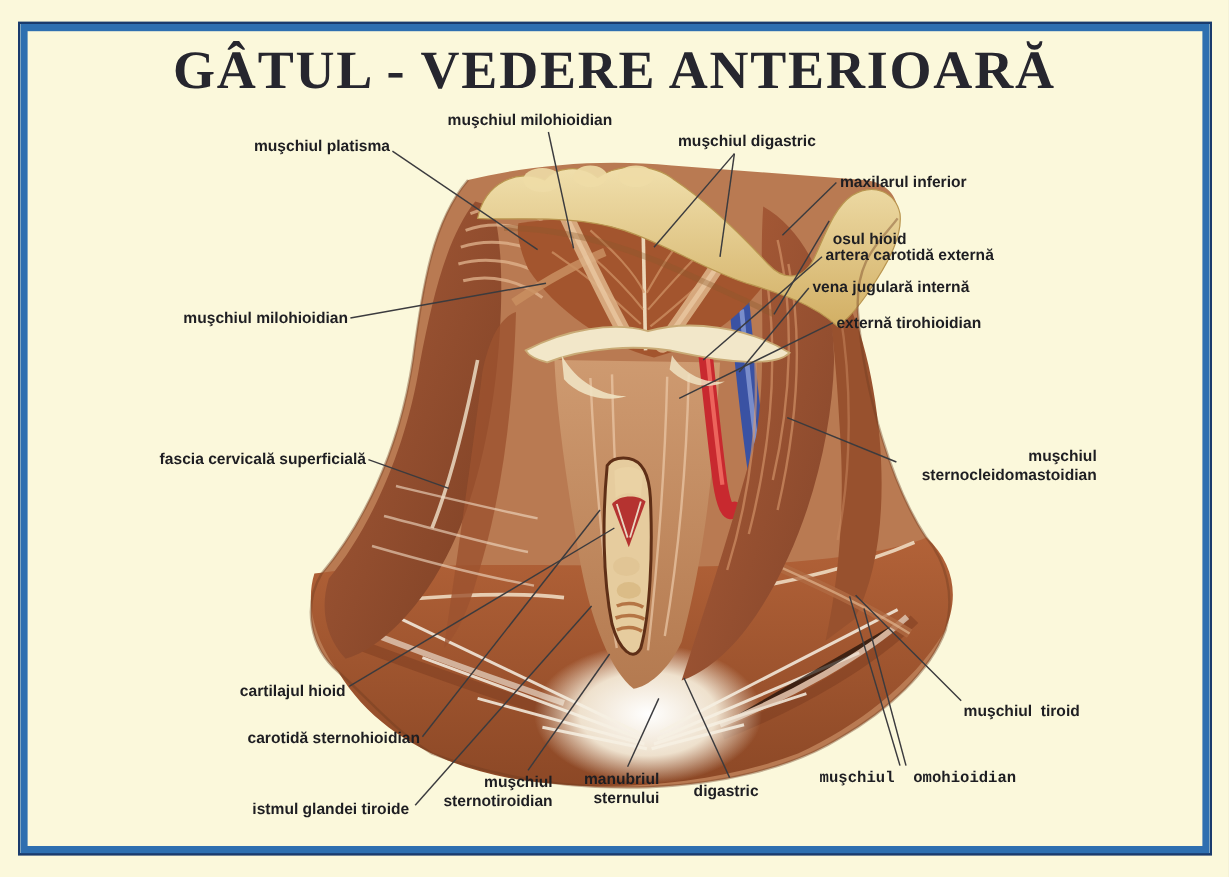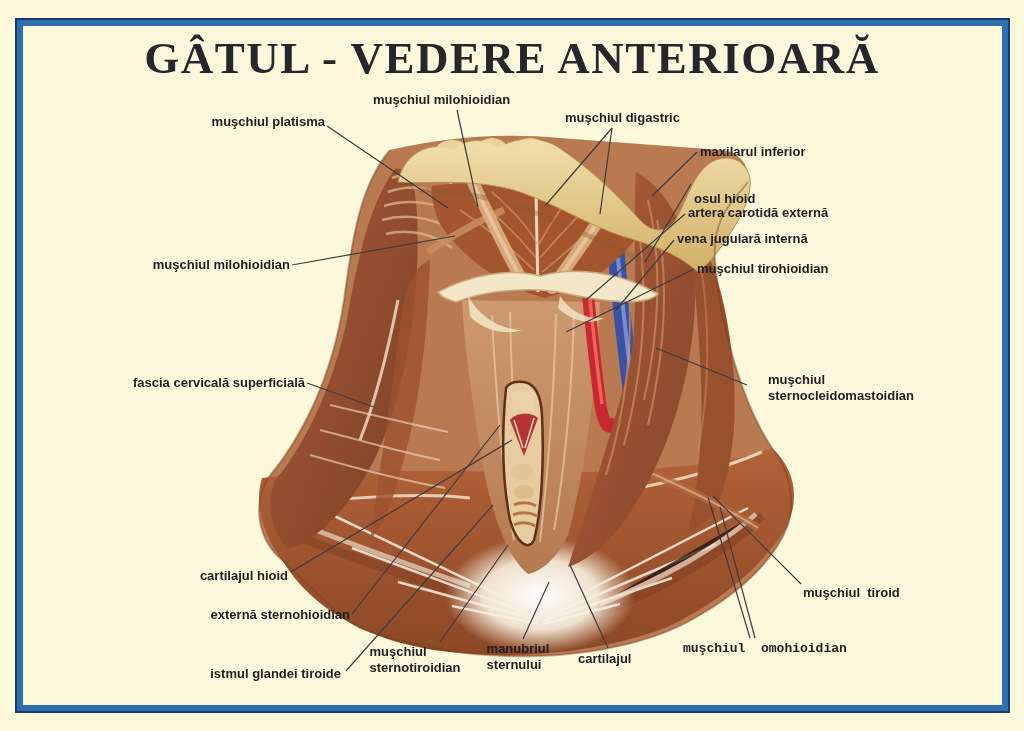--- a/index.html
+++ b/index.html
@@ -32,21 +32,21 @@
     position:absolute;left:0;top:0;width:1024px;height:731px;
   }
   .label{
     position:absolute;
     font-size:13px;
     font-weight:700;
     line-height:1.25;
     color:var(--labelColor,#1E1E22);
     white-space:pre-wrap;
   }
-  .label.center{text-align:left;}
+  .label.center{text-align:right;}
   .label.right{text-align:right;}
 </style>
 </head>
 <body>
 
 <div class="poster" style="--bg: #FBF8DB; --frame: #2E6FB0; --frameDark: #1A3B6D; --titleColor: #26262E; --labelColor: #1E1E22;">
   <div class="frame"></div>
 
   <svg class="art" viewBox="0 0 1024 731" aria-hidden="true">
     <defs>
@@ -249,29 +249,29 @@
   <div class="title">GÂTUL - VEDERE ANTERIOARĂ</div>
 
   <div id="labels">
       <div class="label left" style="top: 92px; left: 373px;">muşchiul milohioidian</div>
       <div class="label right" style="top: 114px; right: 699px;">muşchiul platisma</div>
       <div class="label left" style="top: 110px; left: 565px;">muşchiul digastric</div>
       <div class="label left" style="top: 144px; left: 700px;">maxilarul inferior</div>
       <div class="label left" style="top: 191px; left: 694px;">osul hioid</div>
       <div class="label left" style="top: 205px; left: 688px;">artera carotidă externă</div>
       <div class="label left" style="top: 231px; left: 677px;">vena jugulară internă</div>
-      <div class="label left" style="top: 261px; left: 697px;">muşchiul tirohioidian</div>
+      <div class="label left" style="top: 261px; left: 697px;">externă tirohioidian</div>
       <div class="label right" style="top: 257px; right: 734px;">muşchiul milohioidian</div>
       <div class="label right" style="top: 375px; right: 719px; text-align: center;">fascia cervicală superficială</div>
       <div class="label center" style="top: 372px; left: 841px; transform: translateX(-50%);">muşchiul
 sternocleidomastoidian</div>
       <div class="label right" style="top: 568px; right: 736px;">cartilajul hioid</div>
-      <div class="label right" style="top: 607px; right: 674px;">externă sternohioidian</div>
+      <div class="label right" style="top: 607px; right: 674px;">carotidă sternohioidian</div>
       <div class="label right" style="top: 666px; right: 683px;">istmul glandei tiroide</div>
       <div class="label center" style="top: 644px; left: 415px; transform: translateX(-50%);">muşchiul
 sternotiroidian</div>
       <div class="label center" style="top: 641px; left: 518px; transform: translateX(-50%);">manubriul
 sternului</div>
-      <div class="label left" style="top: 651px; left: 578px;">cartilajul</div>
+      <div class="label left" style="top: 651px; left: 578px;">digastric</div>
       <div class="label left" style="top: 641px; left: 683px; font-family: Liberation Mono, monospace;">muşchiul  omohioidian</div>
       <div class="label left" style="top: 585px; left: 803px;">muşchiul  tiroid</div>
     </div>
 </div>
 
 </body></html>

